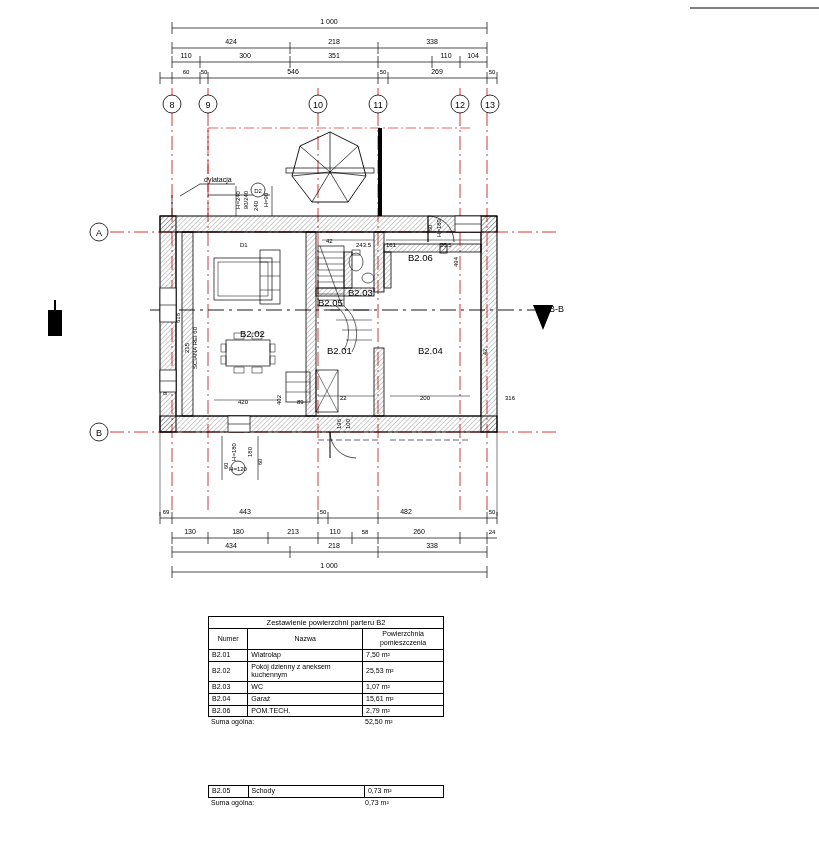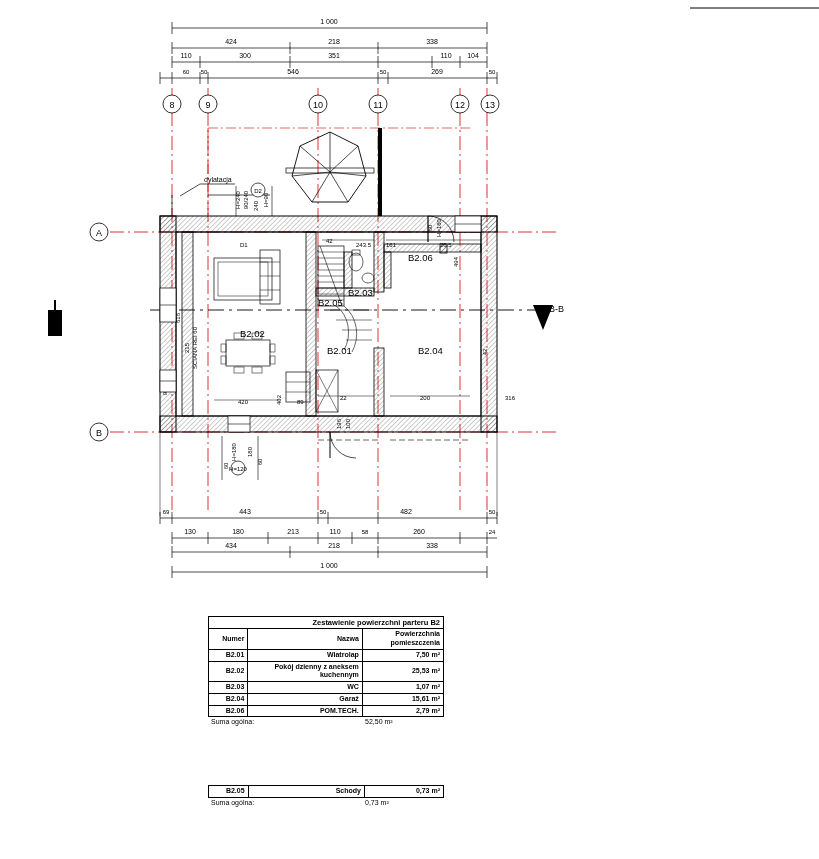--- a/index.html
+++ b/index.html
@@ -66,24 +66,23 @@
   }
   table.areas {
     border-collapse: collapse;
     width: 236px;
     font-size: 7px;
     font-family: "Liberation Sans", sans-serif;
   }
   table.areas td, table.areas th {
     border: 1px solid #000;
     padding: 1px 3px;
-    font-weight: bold;
+    font-weight: normal;
     vertical-align: middle;
     line-height: 1.25;
-    text-align: right;
   }
   table.areas td.num { width: 34px; }
   table.areas td.nme { width: 118px; }
   table.areas td.area { width: 78px; }
   .title-row td {
     text-align: center;
     padding: 6px 3px;
     font-size: 7.5px;
   }
   .head-row td {

